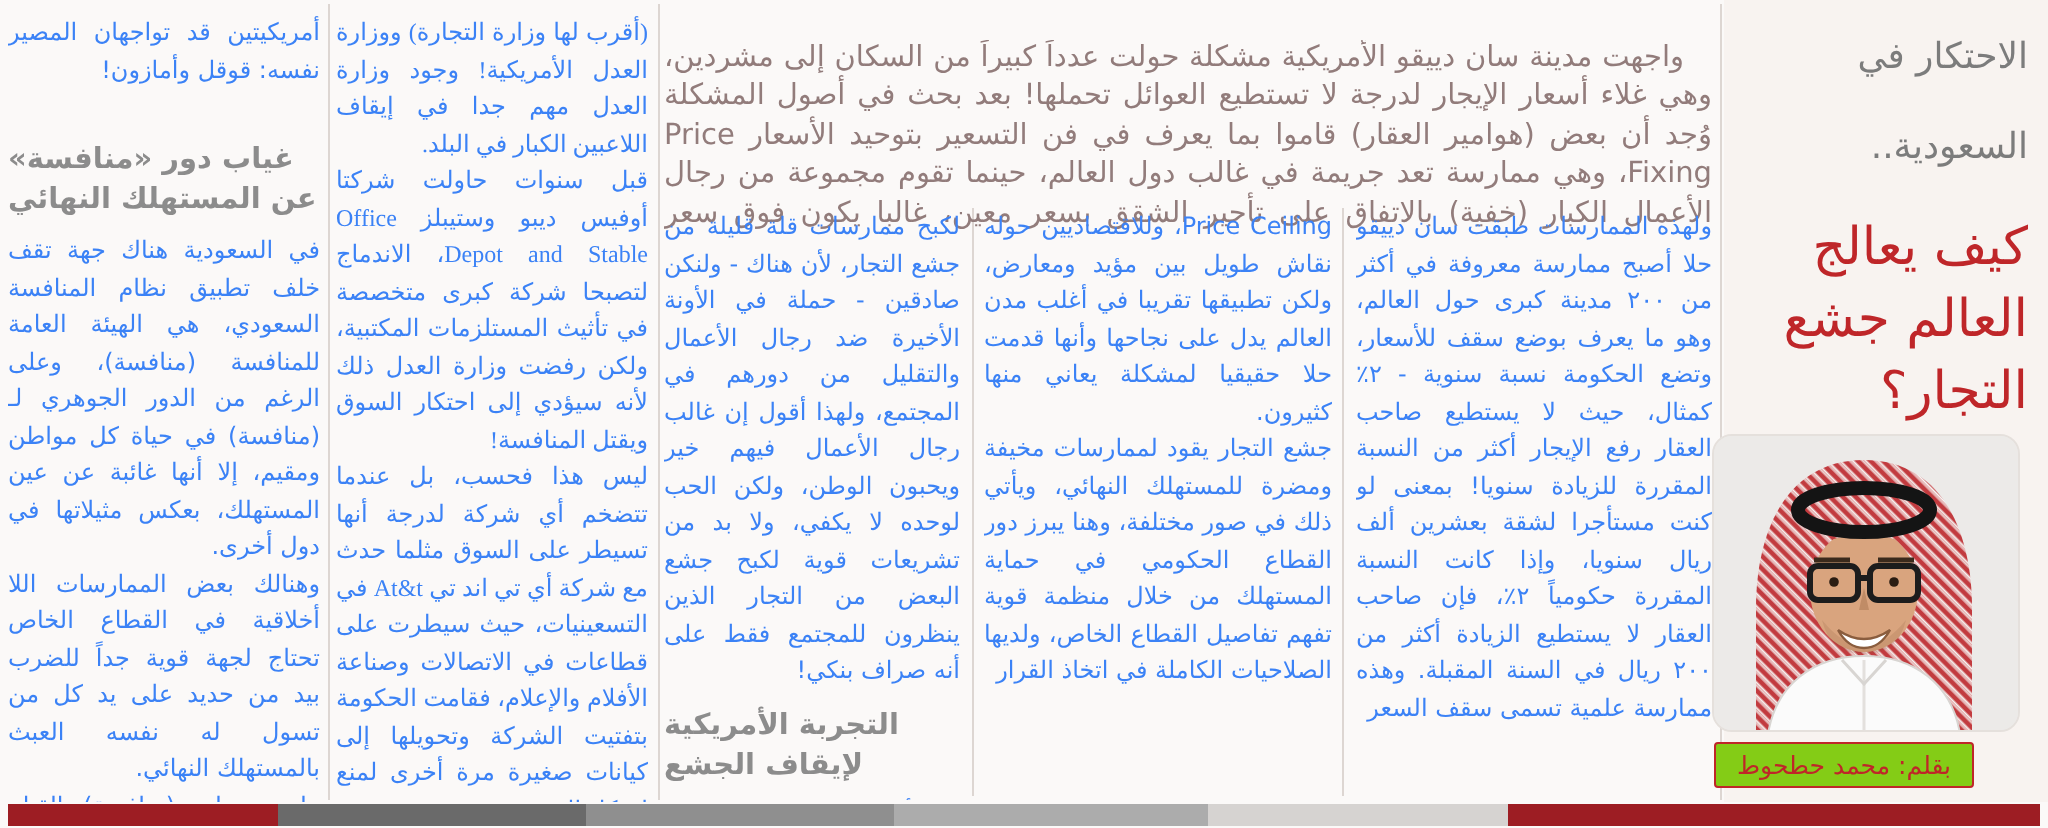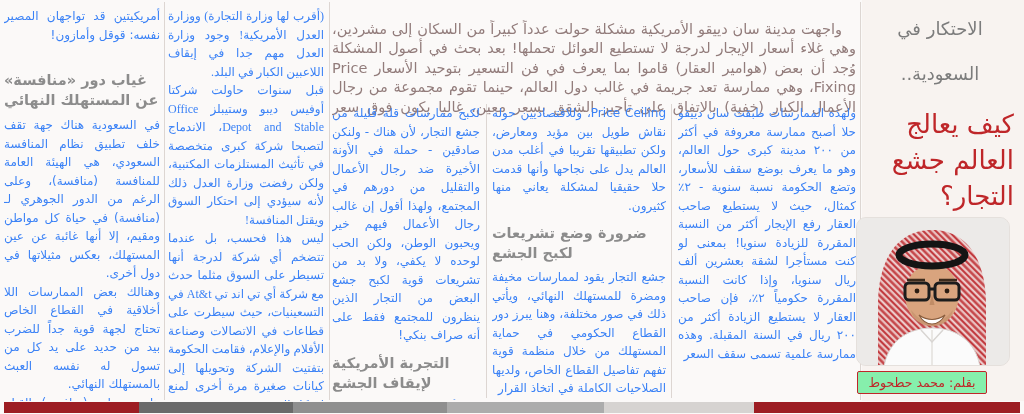--- a/index.html
+++ b/index.html
@@ -6,29 +6,29 @@
   body{
     width:1024px;height:414px;overflow:hidden;
     background:#fbf9f8;
     font-family:"DejaVu Sans","Liberation Sans",sans-serif;
   }
   .page{position:relative;width:1024px;height:414px;direction:rtl;}
 
   
   .sidebar-bg{position:absolute;left:862px;top:0;width:162px;height:401px;background:#f8f3f0;}
   .sidebar{position:absolute;left:866px;top:6px;width:150px;text-align:right;}
-  .kicker{font-size:18px;color:#7c7c7c;line-height:45px;margin:0 2px 0 0;text-align:center;}
+  .kicker{font-size:18px;color:#7c7c7c;line-height:45px;margin:0 2px 0 0;}
   .main-title{font-size:26px;font-weight:normal;color:#bf2629;line-height:36px;margin:10px 2px 0 0;}
   .photo{
     position:absolute;left:856px;top:217px;width:154px;height:149px;
     border-radius:10px;overflow:hidden;background:#eceae8;border:1px solid #e5e0dc;box-sizing:border-box;
   }
   .byline{
     position:absolute;left:857px;top:371px;width:130px;box-sizing:border-box;
-    border:1px solid #bf2629;background:#86efac;border-radius:2px;
+    border:1px solid #bf2629;background:#84cc16;border-radius:2px;
     color:#bf2629;font-size:12.5px;text-align:center;padding:3px 4px;
   }
 
   
   .intro{
     position:absolute;left:332px;top:5px;width:524px;height:97px;overflow:hidden;
     font-size:14.5px;line-height:19.5px;color:#927c7b;text-align:justify;text-indent:14px;
   }
   .cols{
     position:absolute;left:332px;top:104px;width:524px;height:296px;
@@ -80,21 +80,20 @@
   <div class="divider dv-e"></div>
 
   <p class="intro">واجهت مدينة سان دييقو الأمريكية مشكلة حولت عدداً كبيراً من السكان إلى مشردين، وهي غلاء أسعار الإيجار لدرجة لا تستطيع العوائل تحملها! بعد بحث في أصول المشكلة وُجد أن بعض (هوامير العقار) قاموا بما يعرف في فن التسعير بتوحيد الأسعار Price Fixing، وهي ممارسة تعد جريمة في غالب دول العالم، حينما تقوم مجموعة من رجال الأعمال الكبار (خفية) بالاتفاق على تأجير الشقق بسعر معين، غالبا يكون فوق سعر السوق.</p>
 
   <div class="cols">
     <div class="col ucol1">
       <p class="bp">ولهذه الممارسات طبقت سان دييقو حلا أصبح ممارسة معروفة في أكثر من ٢٠٠ مدينة كبرى حول العالم، وهو ما يعرف بوضع سقف للأسعار، وتضع الحكومة نسبة سنوية - ٢٪ كمثال، حيث لا يستطيع صاحب العقار رفع الإيجار أكثر من النسبة المقررة للزيادة سنويا! بمعنى لو كنت مستأجرا لشقة بعشرين ألف ريال سنويا، وإذا كانت النسبة المقررة حكومياً ٢٪، فإن صاحب العقار لا يستطيع الزيادة أكثر من ٢٠٠ ريال في السنة المقبلة. وهذه ممارسة علمية تسمى سقف السعر</p>
     </div>
     <div class="col ucol2">
       <p class="bp">Price Ceiling، وللاقتصاديين حوله نقاش طويل بين مؤيد ومعارض، ولكن تطبيقها تقريبا في أغلب مدن العالم يدل على نجاحها وأنها قدمت حلا حقيقيا لمشكلة يعاني منها كثيرون.</p>
-      <h3 class="chead">ضرورة وضع تشريعات لكبح الجشع</h3>
       <p class="bp">جشع التجار يقود لممارسات مخيفة ومضرة للمستهلك النهائي، ويأتي ذلك في صور مختلفة، وهنا يبرز دور القطاع الحكومي في حماية المستهلك من خلال منظمة قوية تفهم تفاصيل القطاع الخاص، ولديها الصلاحيات الكاملة في اتخاذ القرار</p>
     </div>
     <div class="col ucol3">
       <p class="bp">لكبح ممارسات قلة قليلة من جشع التجار، لأن هناك - ولنكن صادقين - حملة في الأونة الأخيرة ضد رجال الأعمال والتقليل من دورهم في المجتمع، ولهذا أقول إن غالب رجال الأعمال فيهم خير ويحبون الوطن، ولكن الحب لوحده لا يكفي، ولا بد من تشريعات قوية لكبح جشع البعض من التجار الذين ينظرون للمجتمع فقط على أنه صراف بنكي!</p>
       <h3 class="chead">التجربة الأمريكية لإيقاف الجشع</h3>
       <p class="bp">في أمريكا - كمثال - هناك جهتان حكوميتان مسؤولتان عن تطبيق نظام الاحتكار، وهي الإف تي سي</p>
     </div>
   </div>
 
   <div class="col colL2">

